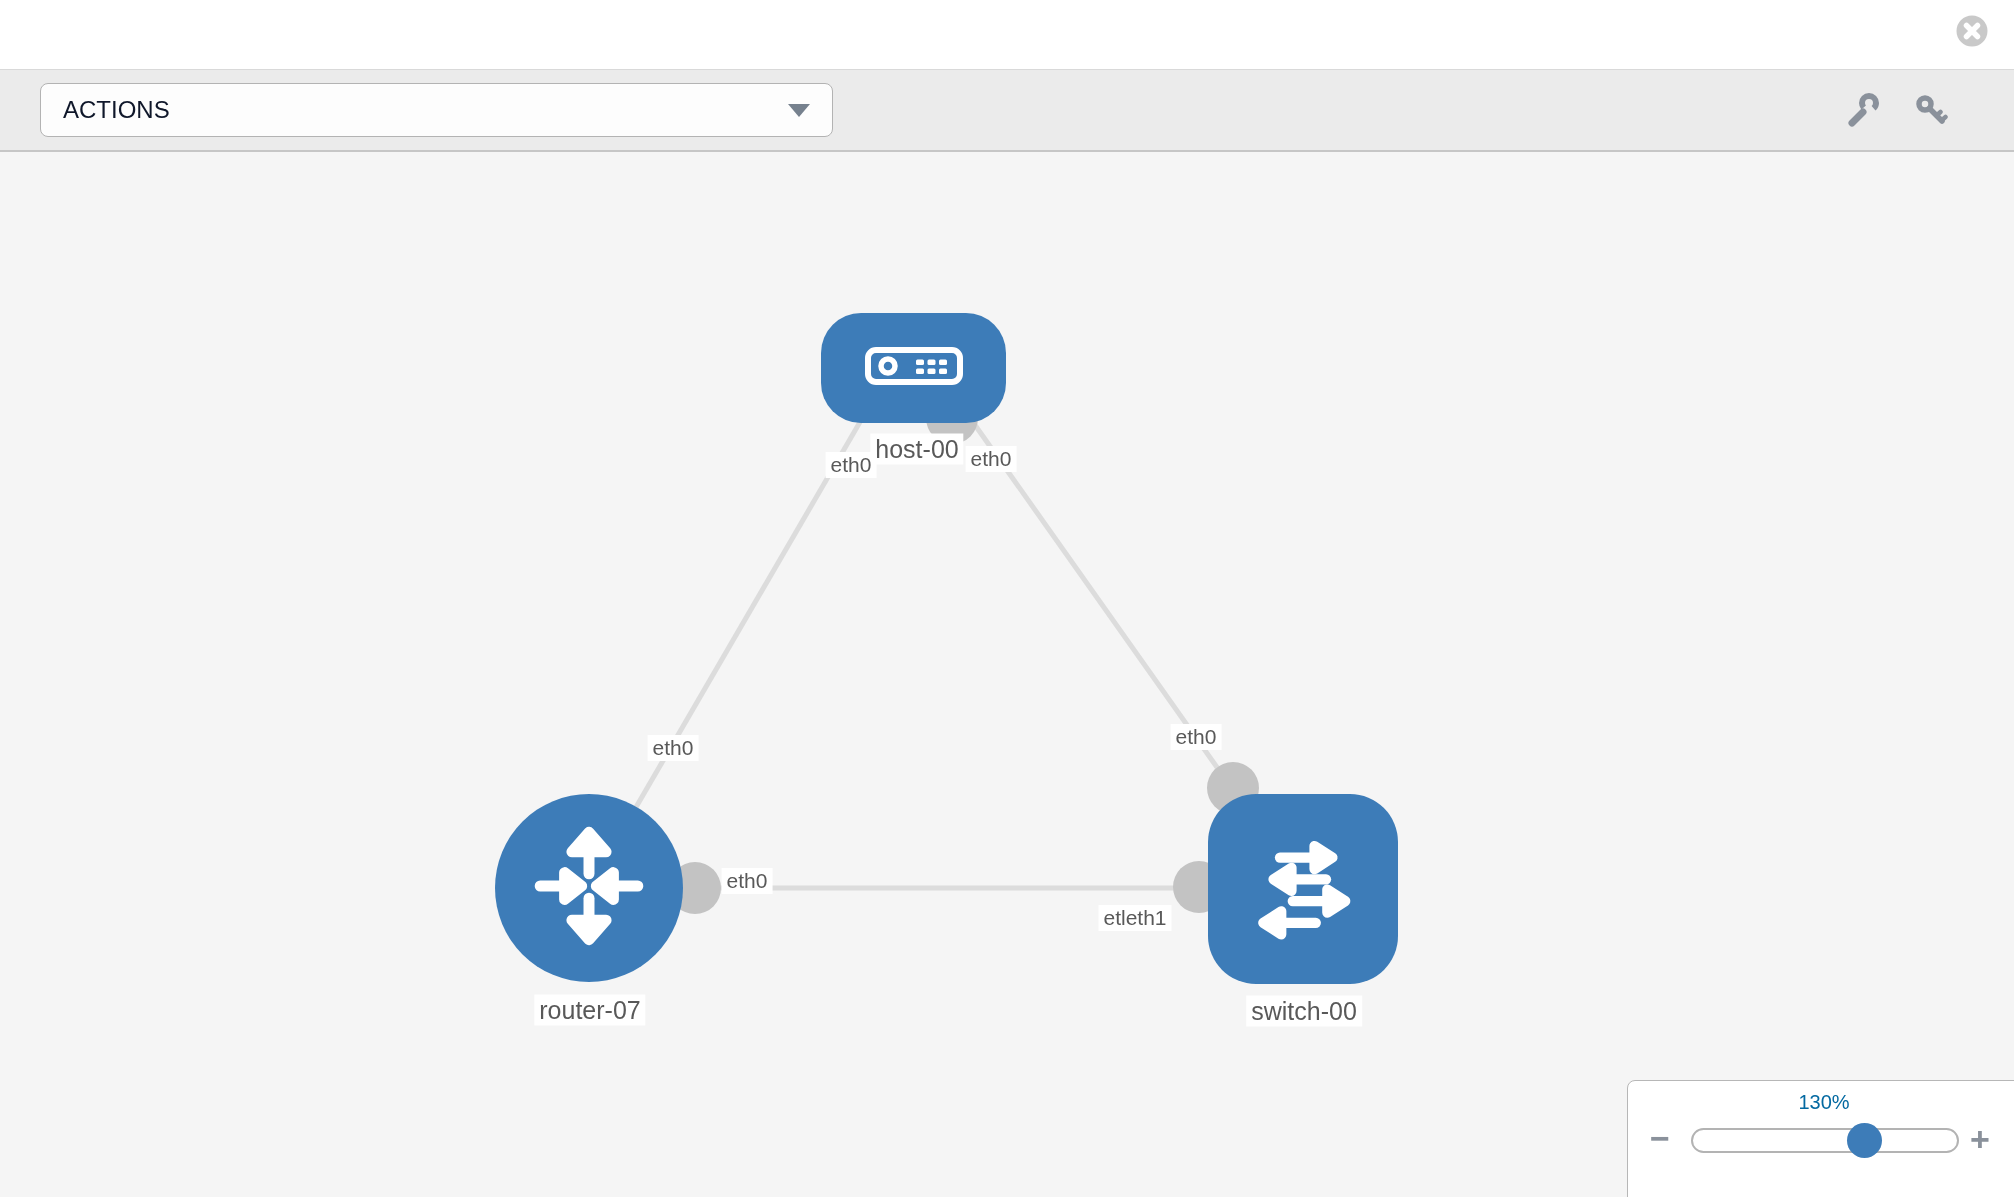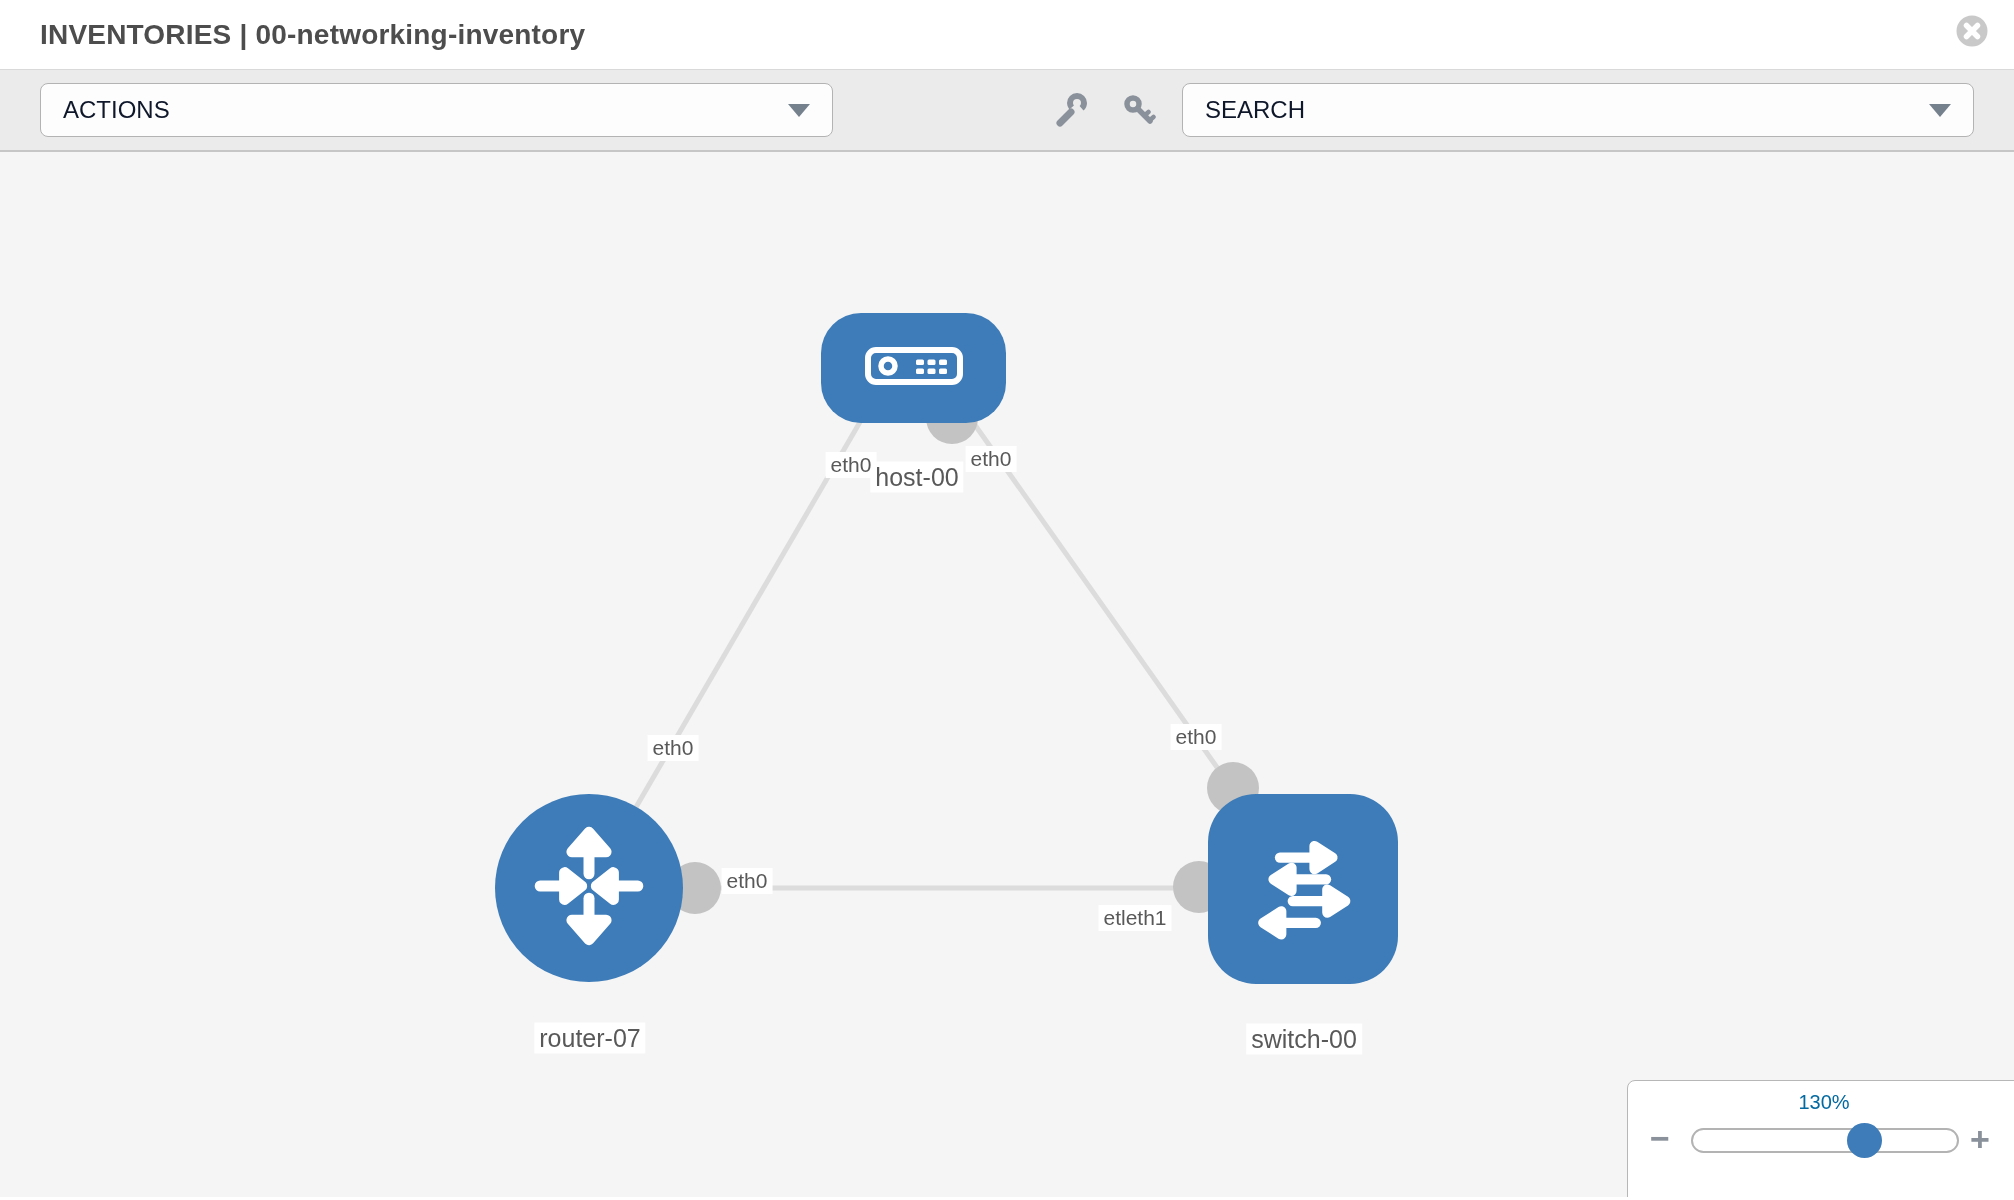--- a/index.html
+++ b/index.html
@@ -60,21 +60,21 @@
   .node-switch { left: 1208px; top: 642px; width: 190px; height: 190px; border-radius: 48px; }
   .port-host       { left: 926px;  top: 240px; }
   .port-router-r   { left: 669px;  top: 710px; }
   .port-switch-top { left: 1207px; top: 610px; }
   .port-switch-l   { left: 1173px; top: 709px; }
 
   .nlabel {
     position: absolute; z-index: 3; background: #ffffff; color: #595959;
     white-space: nowrap; transform: translate(-50%, -50%); padding: 1px 5px;
   }
-  .node-name { font-size: 25px; margin-top: 28px; }
+  .node-name { font-size: 25px; }
   .if-name   { font-size: 21px; }
   .lbl-host-name   { left: 917px;  top: 297px; }
   .lbl-host-eth-l  { left: 851px;  top: 313px; }
   .lbl-host-eth-r  { left: 991px;  top: 307px; }
   .lbl-link-hr     { left: 673px;  top: 596px; }
   .lbl-link-hs     { left: 1196px; top: 585px; }
   .lbl-router-eth  { left: 747px;  top: 729px; }
   .lbl-switch-eth  { left: 1135px; top: 766px; }
   .lbl-router-name { left: 590px;  top: 858px; }
   .lbl-switch-name { left: 1304px; top: 859px; }
@@ -100,21 +100,20 @@
   }
   .zoom-thumb {
     position: absolute; left: 219px; top: 42px; width: 35px; height: 35px;
     border-radius: 50%; background: #3d7cb8; cursor: grab;
   }
 </style>
 </head>
 <body>
 
 <header class="titlebar">
-  <h1 class="page-title">INVENTORIES | 00-networking-inventory</h1>
   <button class="close-btn">
     <span>
       <svg width="32" height="32" viewBox="0 0 32 32">
         <circle cx="16" cy="16" r="15.5" fill="#c9c9c9"></circle>
         <path d="M10.5 10.5 L21.5 21.5 M21.5 10.5 L10.5 21.5" stroke="#ffffff" stroke-width="5.5" stroke-linecap="round"></path>
       </svg>
     </span>
   </button>
 </header>
 
@@ -141,24 +140,20 @@
           <g fill="none" stroke="#8a919b">
             <circle cx="11" cy="11" r="6" stroke-width="5.5"></circle>
             <path d="M15.5 15.5 L28 28" stroke-width="5.5" stroke-linecap="round"></path>
             <path d="M22.5 22.5 l4 -3.5 M27.5 27.5 l4 -3.5" stroke-width="4.5" stroke-linecap="round"></path>
           </g>
         </svg>
       </span>
     </button>
   </div>
 
-  <div class="select-box search-box">
-    <span class="sel-label">SEARCH</span>
-    <span class="chevron-down"></span>
-  </div>
 </div>
 
 <div class="canvas">
 
   <svg class="links-svg" width="2014" height="1045">
     <line x1="860" y1="270" x2="589" y2="736" stroke="#dcdcdc" stroke-width="5"></line>
     <line x1="975" y1="273" x2="1303" y2="737" stroke="#dcdcdc" stroke-width="5"></line>
     <line x1="589" y1="736" x2="1303" y2="736" stroke="#dcdcdc" stroke-width="5"></line>
   </svg>
 

